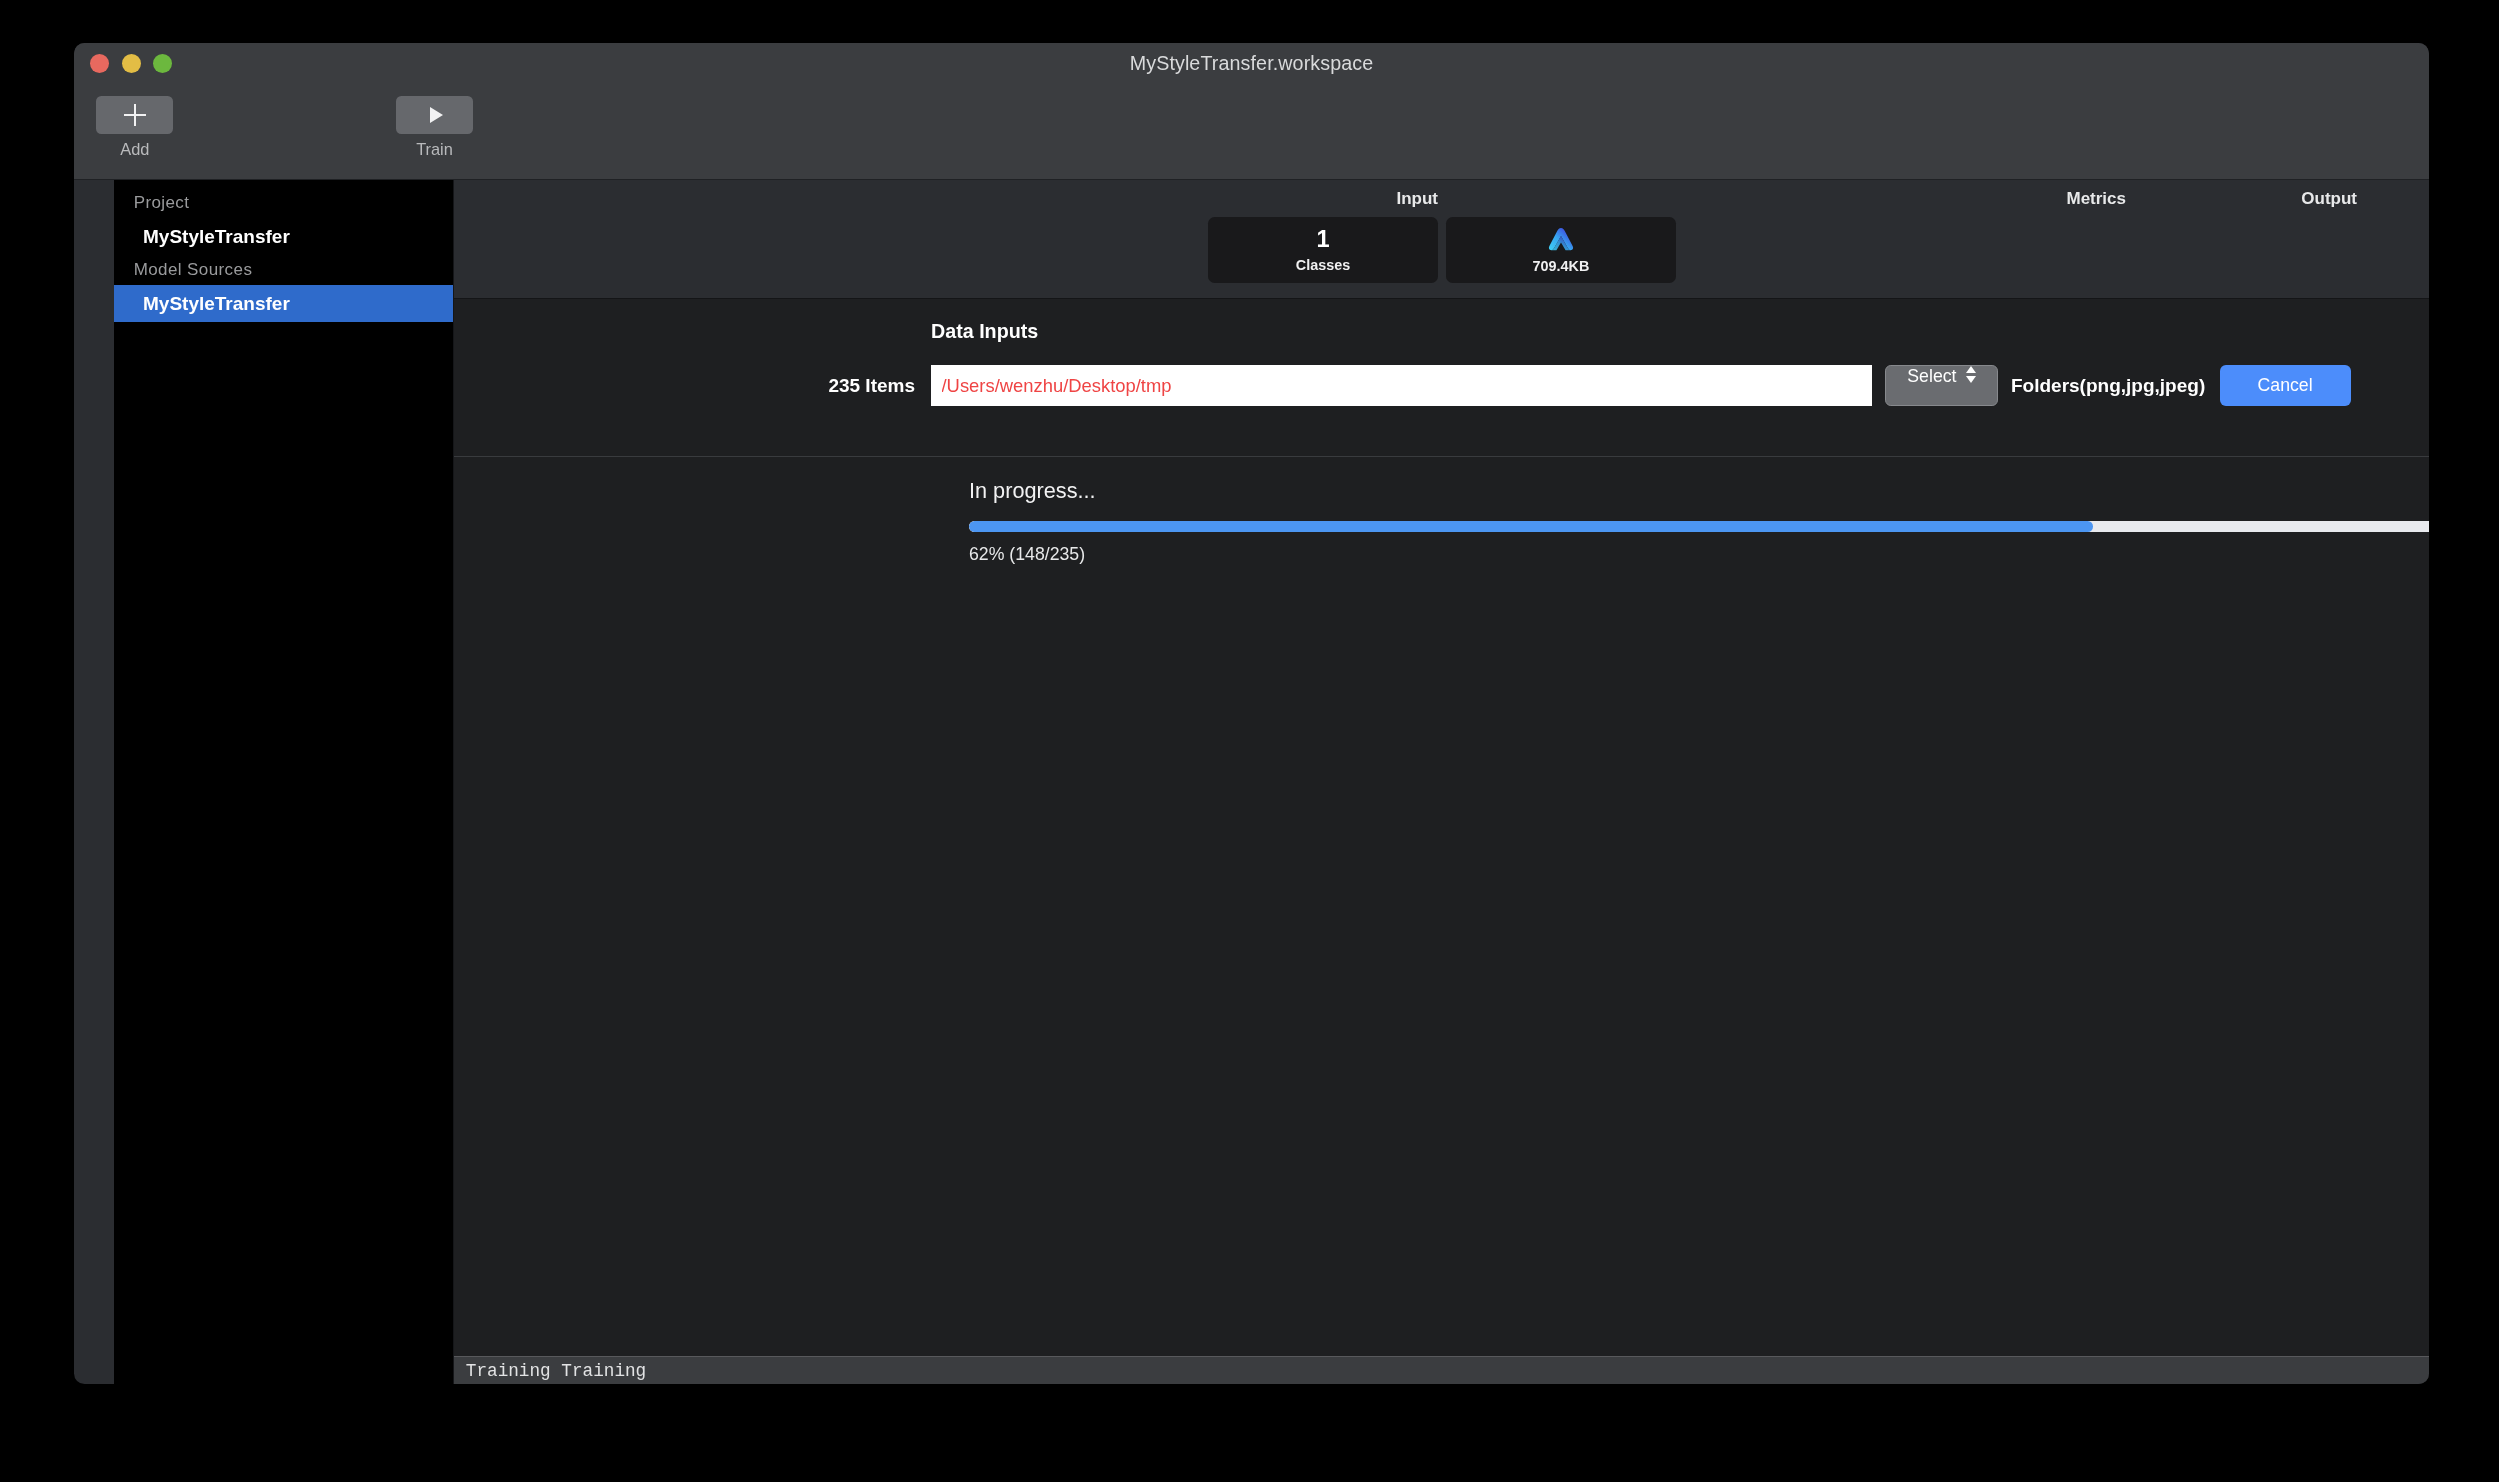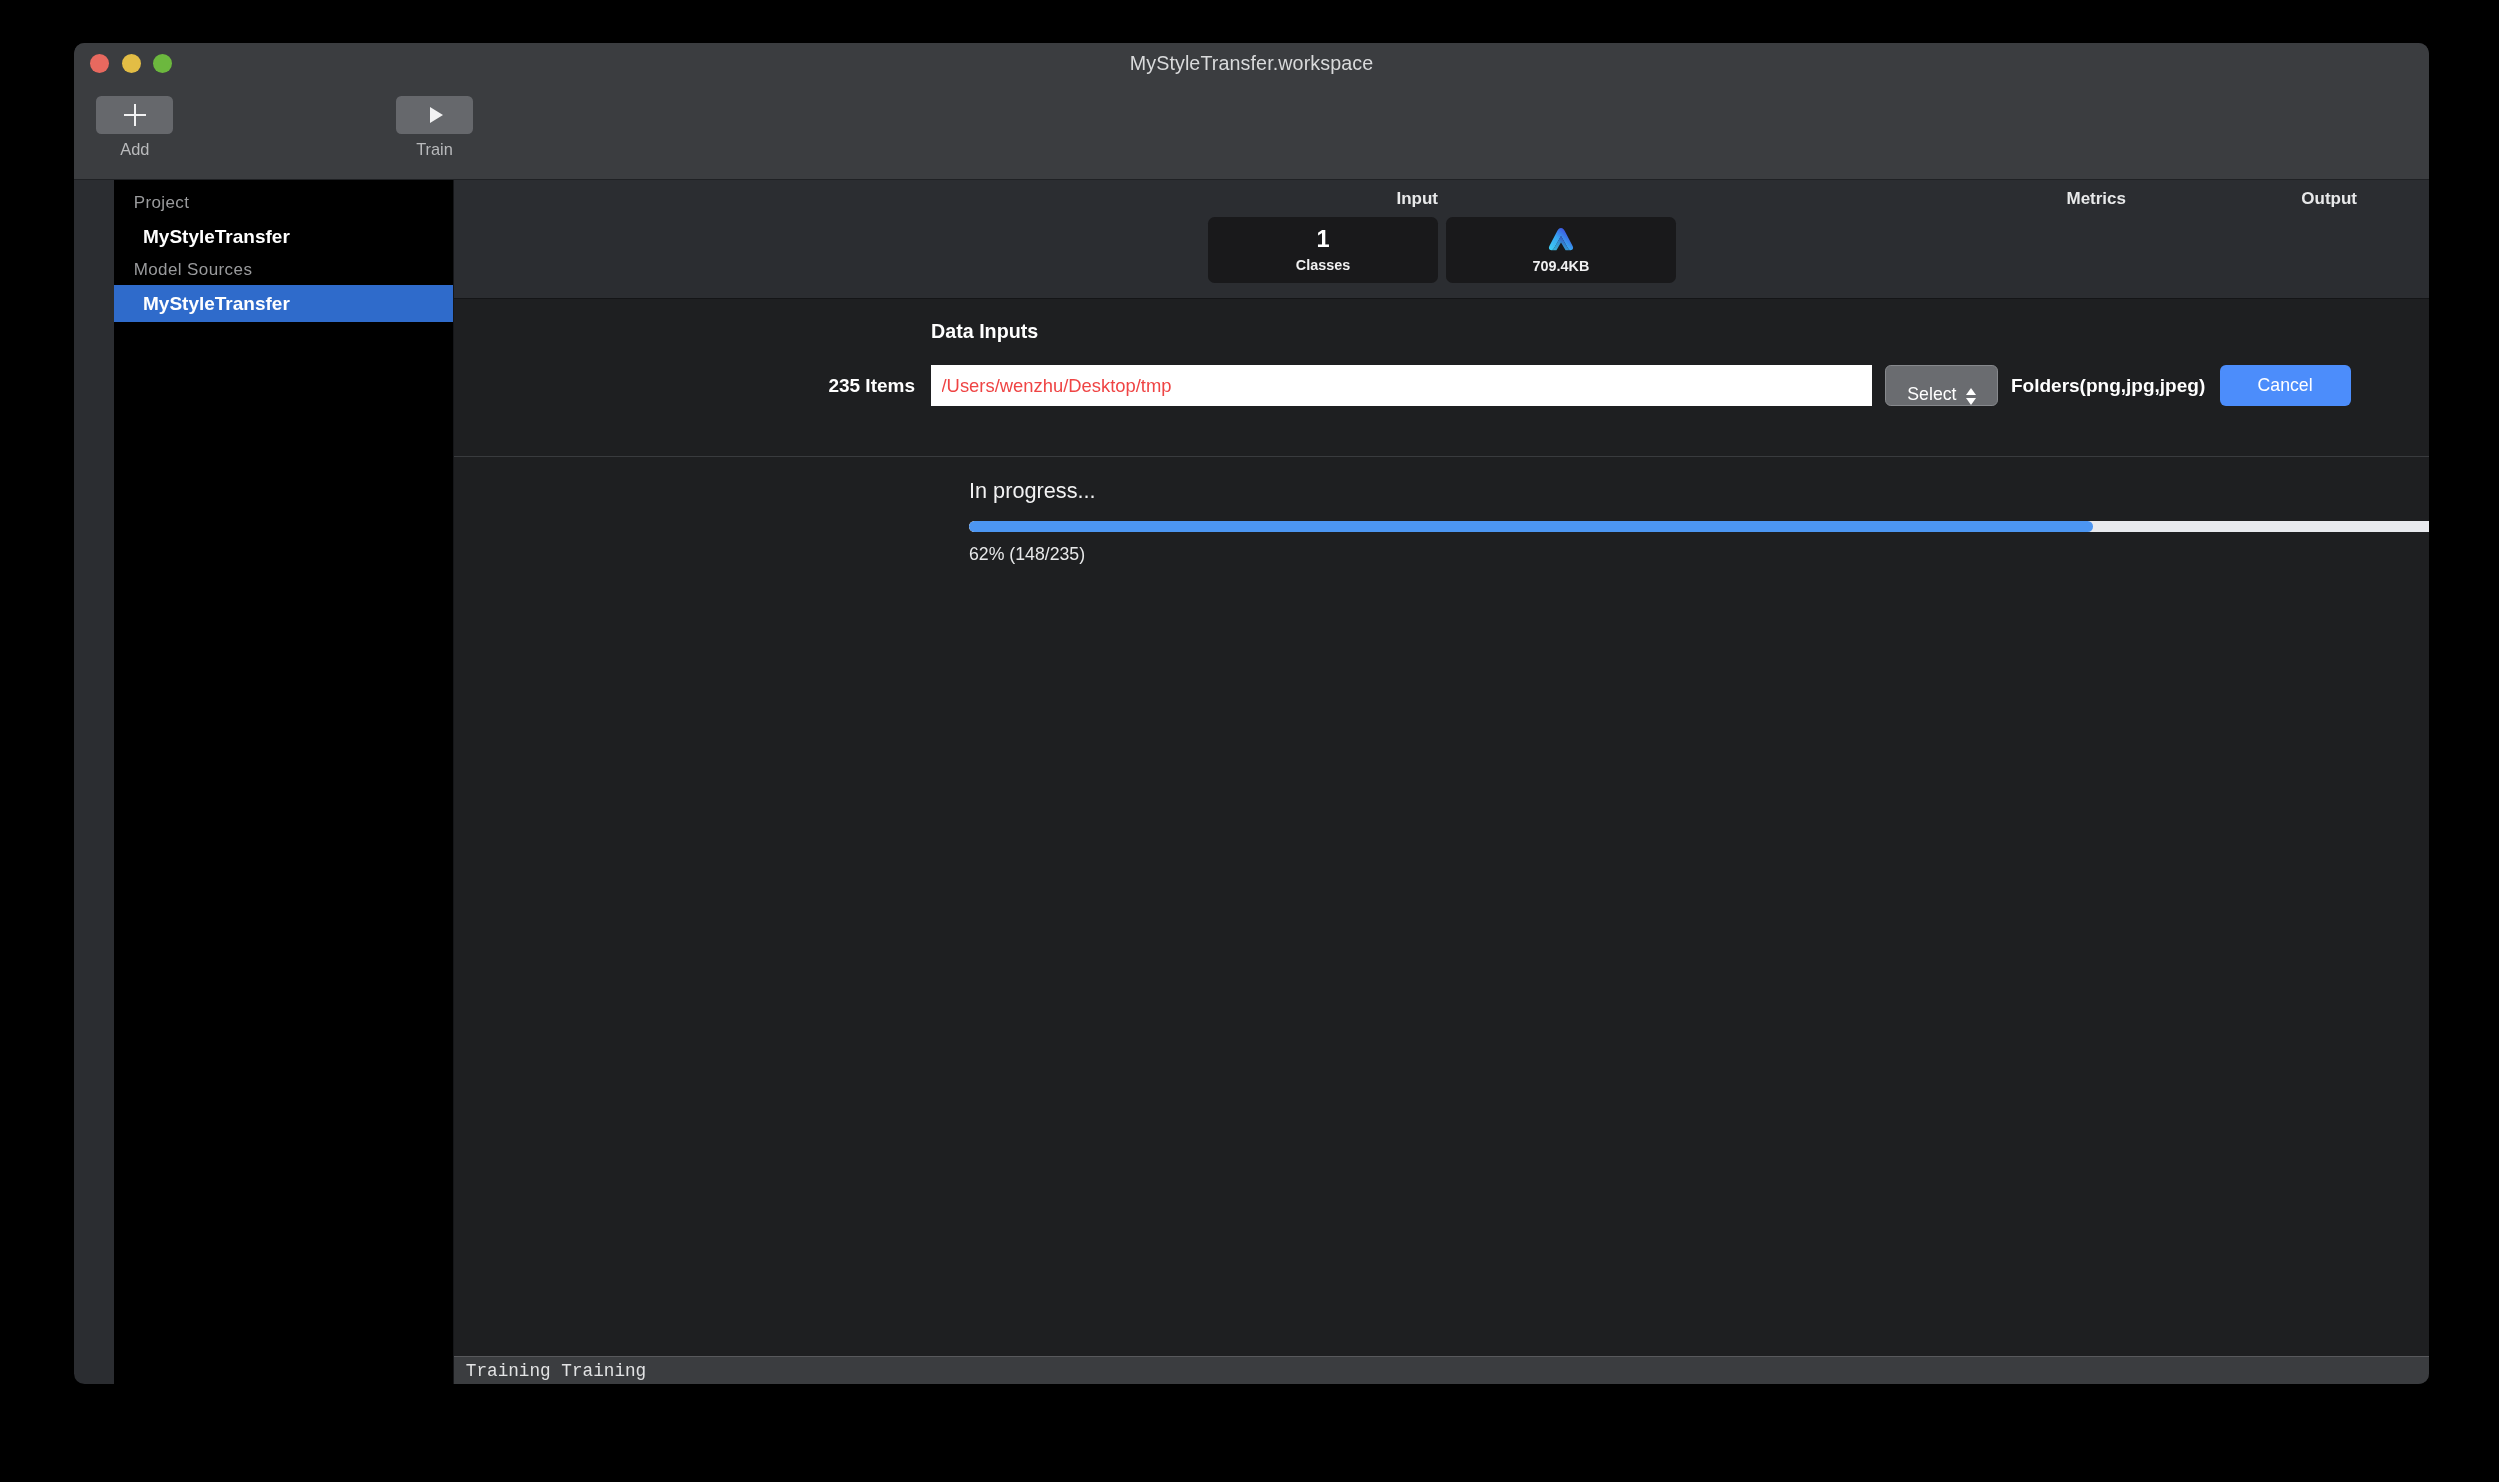--- a/index.html
+++ b/index.html
@@ -246,21 +246,21 @@
     font-family: "Liberation Sans", sans-serif;
   }
   #select-btn {
     margin-left: 13px;
     width: 113px;
     height: 41px;
     background: #6a6c70;
     border: 1.3px solid #87898d;
     border-radius: 5.9px;
     display: flex;
-    align-items: flex-end;
+    align-items: flex-start;
     justify-content: center;
     gap: 9.2px;
   }
   #select-btn .sel-label {
     font-size: 17.7px;
     color: #ffffff;
   }
   .stepper { display: flex; flex-direction: column; gap: 2.6px; }
   .stepper i {
     display: block; width: 0; height: 0;

